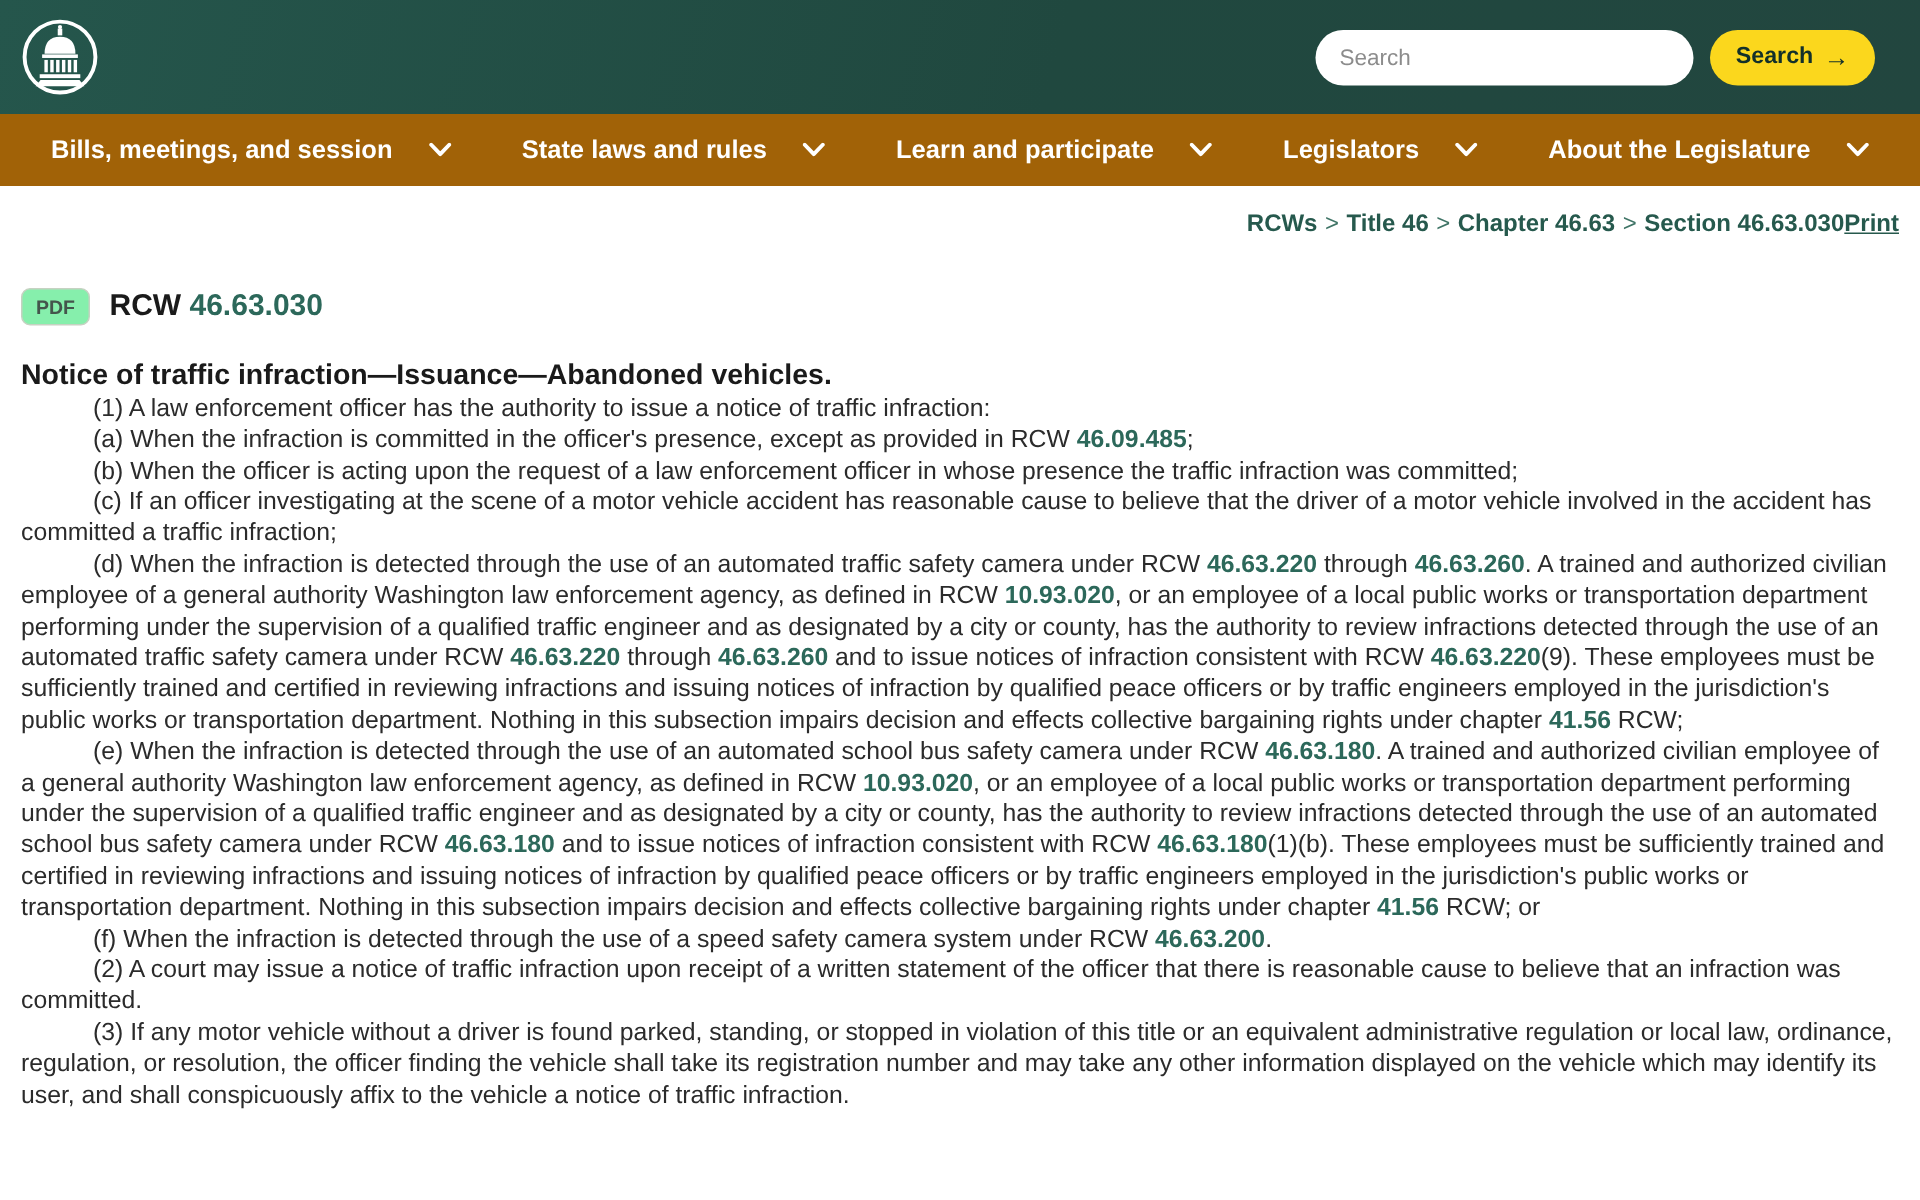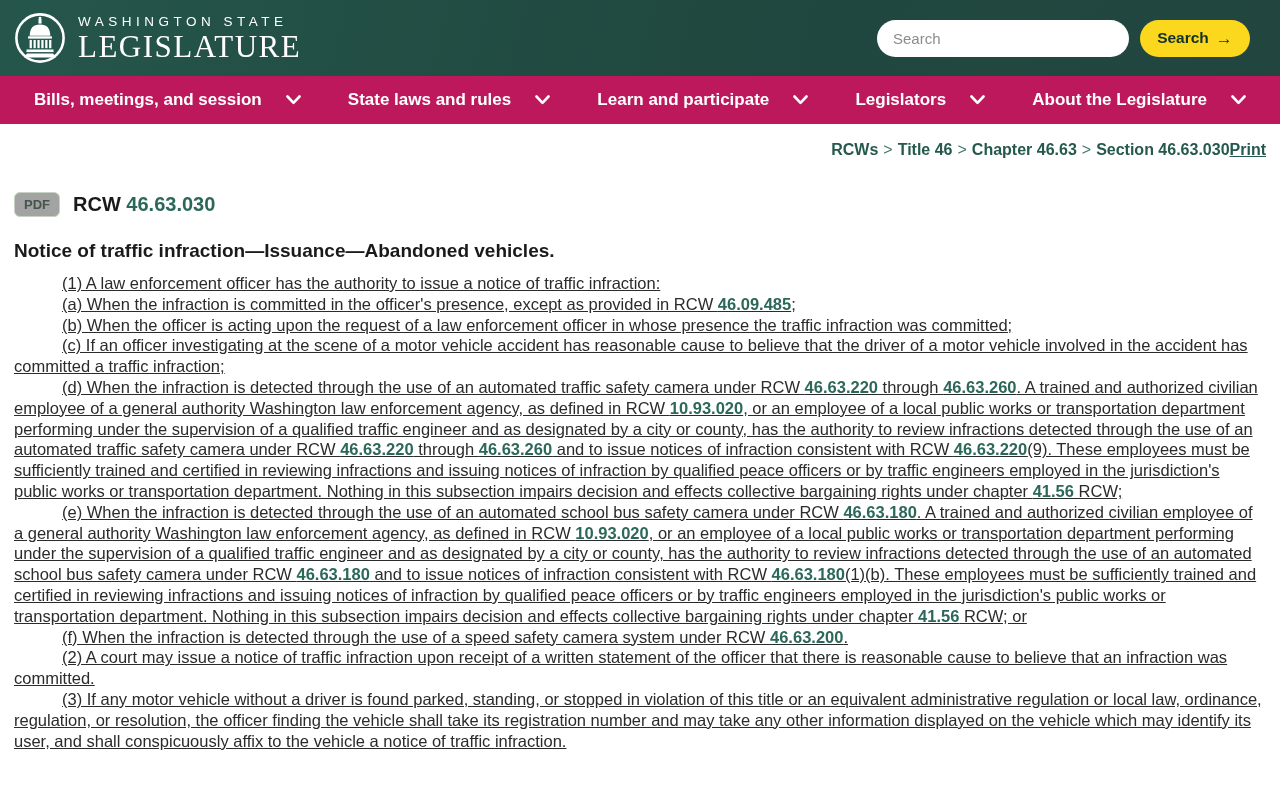--- a/index.html
+++ b/index.html
@@ -38,21 +38,21 @@
   .search-btn {
     width: 110px; height: 37px; border: none; border-radius: 19px;
     background: #fbd71d; color: #13302a; font-weight: 700; font-size: 15.5px;
     display: flex; align-items: center; justify-content: center; gap: 7px;
     cursor: pointer; font-family: "Liberation Sans", sans-serif;
   }
   .search-btn .arrow { font-size: 17px; font-weight: 400; line-height: 1; }
 
   
   .nav {
-    height: 48px; background: #be185d;
+    height: 48px; background: #a16207;
     display: flex; align-items: center; justify-content: space-between;
     padding: 16px 34px;
   }
   .nav-item {
     display: flex; align-items: center; gap: 24px;
     color: #ffffff; font-weight: 700; font-size: 17px; cursor: pointer;
     white-space: nowrap;
   }
   .chev { width: 15px; height: 10px; display: block; }
 
@@ -68,30 +68,30 @@
   .crumb-sep { color: #3f7466; font-weight: 400; padding: 0 5px; }
   .print-link { color: #26594d; font-weight: 700; cursor: pointer; text-decoration: underline; }
 
   .pagination { margin-top: 21px; font-size: 17px; }
   .pag-link { color: #26594d; font-weight: 700; cursor: pointer; }
   .pag-mid { color: #8f8f8f; font-weight: 400; }
   .pag-sp { display: inline-block; width: 8px; }
 
   .doc-head { margin-top: 33px; display: flex; align-items: center; gap: 13px; }
   .pdf-badge {
-    background: #a3a3a3; border: 1px solid #c6d2c2; border-radius: 6px;
+    background: #86efac; border: 1px solid #c6d2c2; border-radius: 6px;
     padding: 4px 9px; font-size: 13px; font-weight: 700; color: #44554c;
     cursor: pointer;
   }
   .rcw-heading { font-size: 20px; font-weight: 700; color: #1a1a1a; }
   .rcw-heading .num { color: #2c685a; }
 
   .section-title { margin-top: 23px; font-size: 19px; font-weight: 700; color: #1a1a1a; }
 
-  .body-text { margin-top: 11px; font-size: 16.5px; line-height: 20.8px; color: #2b2b2b; text-decoration: underline; }
+  .body-text { font-size: 16.5px; line-height: 20.8px; color: #2b2b2b; }
   .body-text p { margin: 0; text-indent: 48px; }
   .rcw-link { color: #2c685a; font-weight: 700; text-decoration: none; cursor: pointer; }
 </style>
 </head>
 <body>
 
 <div class="header">
   <div class="logo">
     <svg class="logo-circle" viewBox="0 0 48 48">
       <circle cx="24" cy="24" r="21.8" fill="none" stroke="#ffffff" stroke-width="2.4"></circle>
@@ -101,24 +101,20 @@
       <rect x="13" y="22.4" width="22" height="2.2" fill="#ffffff"></rect>
       <rect x="14.4" y="25.8" width="2.1" height="7.6" fill="#ffffff"></rect>
       <rect x="18" y="25.8" width="2.1" height="7.6" fill="#ffffff"></rect>
       <rect x="21.6" y="25.8" width="2.1" height="7.6" fill="#ffffff"></rect>
       <rect x="25.2" y="25.8" width="2.1" height="7.6" fill="#ffffff"></rect>
       <rect x="28.8" y="25.8" width="2.1" height="7.6" fill="#ffffff"></rect>
       <rect x="32.4" y="25.8" width="2.1" height="7.6" fill="#ffffff"></rect>
       <rect x="11.5" y="34.6" width="25" height="2.4" fill="#ffffff"></rect>
       <path d="M9 42 L12 38.2 L36 38.2 L39 42 Z" fill="#ffffff"></path>
     </svg>
-    <div>
-      <div class="logo-line1">WASHINGTON STATE</div>
-      <div class="logo-line2">LEGISLATURE</div>
-    </div>
   </div>
   <div class="header-right">
     <input class="search-input" type="text" placeholder="Search" style="">
     <button class="search-btn">
       <span>Search</span>
       <span class="arrow">→</span>
     </button>
   </div>
 </div>
 

